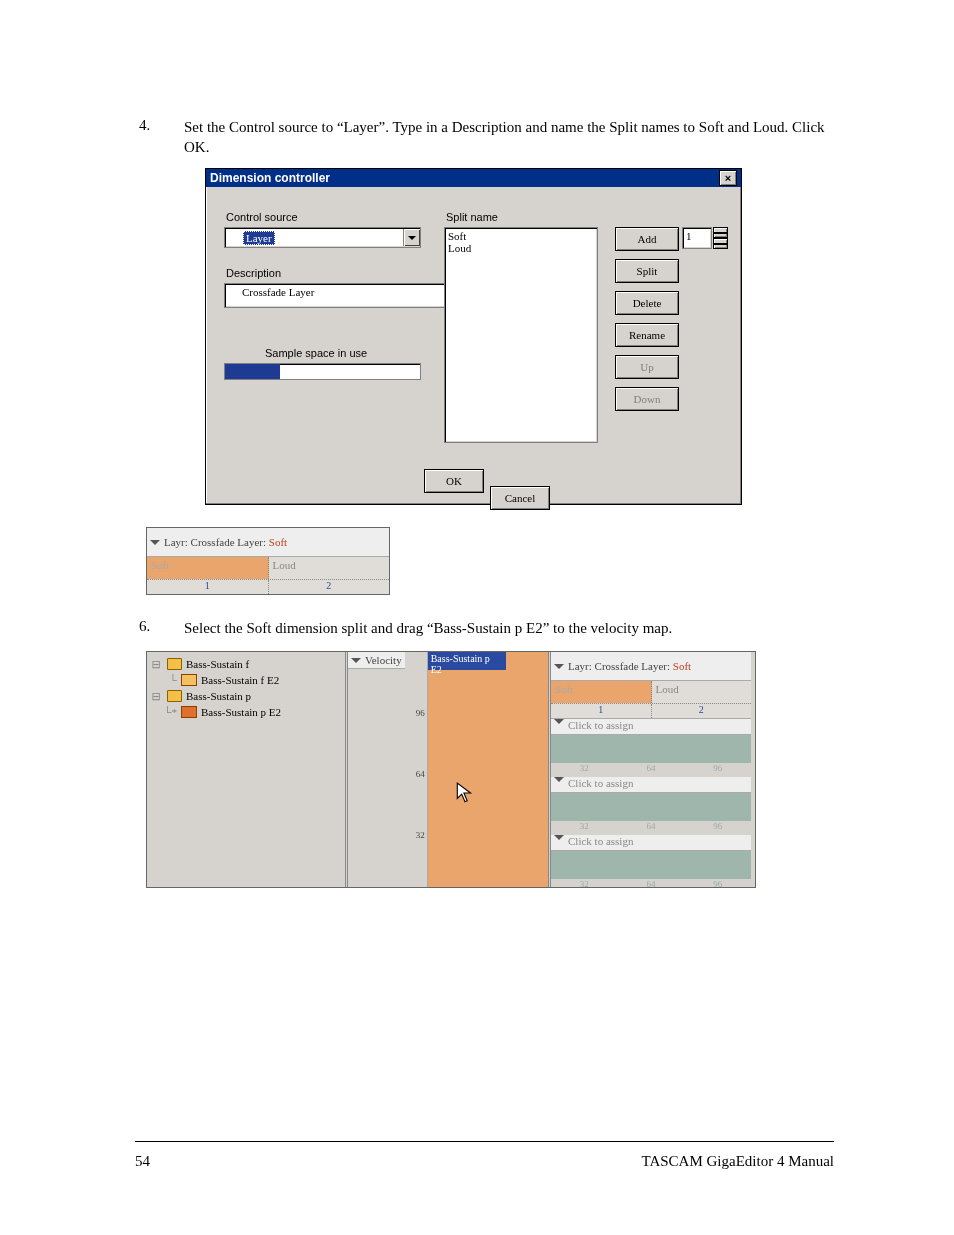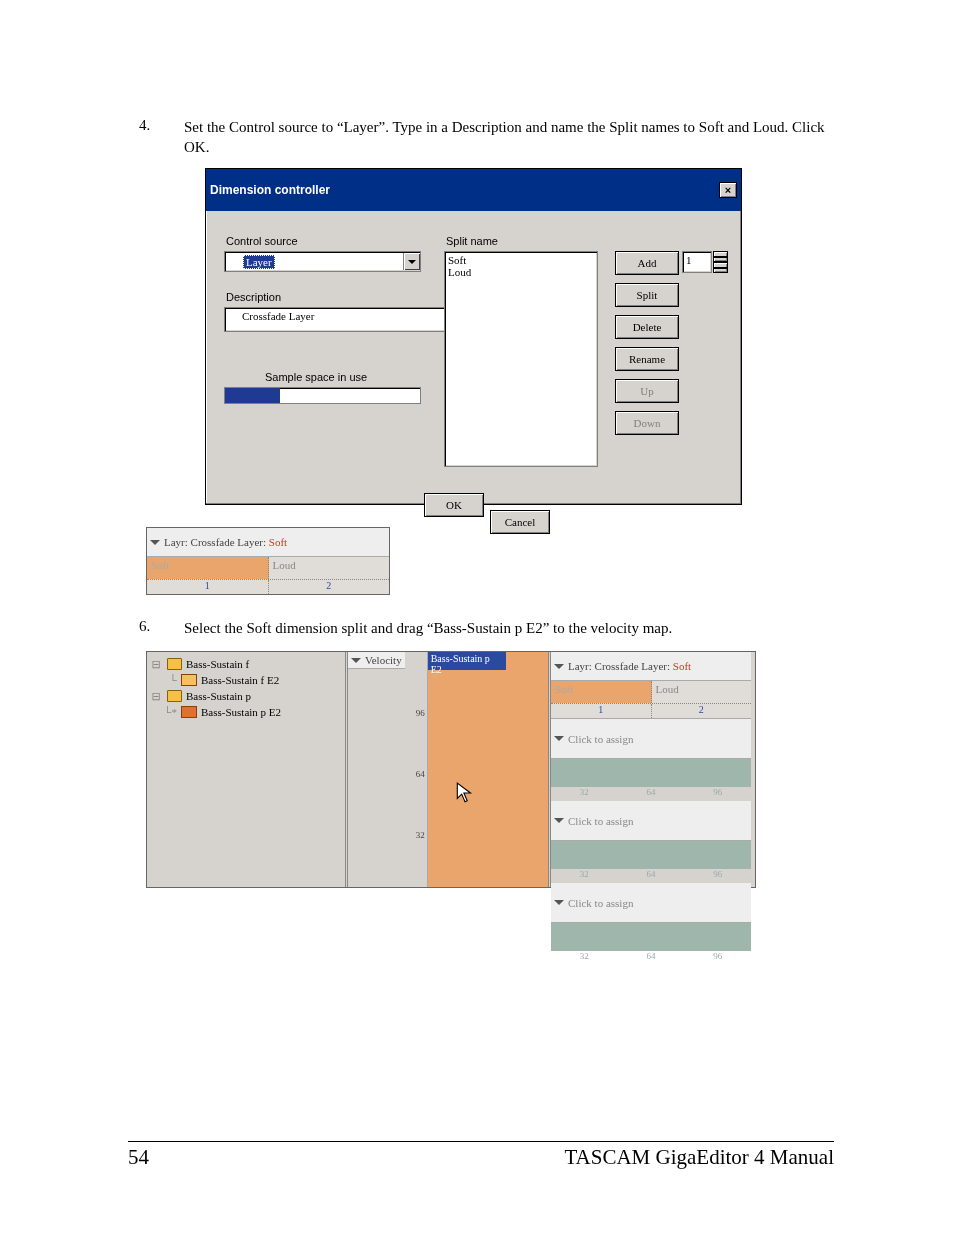--- a/index.html
+++ b/index.html
@@ -4,21 +4,21 @@
 <style>
   html,body{margin:0;padding:0;background:#fff;font-family:Georgia,"Times New Roman",serif;color:#000}
   .page{width:954px;height:1235px;position:relative;margin:0 auto}
   .body-text{position:absolute;font-size:15px;line-height:1.35}
   .list-num{position:absolute;font-size:15px}
 
   
   .dialog{position:absolute;left:205px;top:168px;width:535px;height:335px;
     border:1px solid #000;background:#d6d3ce;box-shadow:inset -1px -1px 0 #808080,inset 1px 1px 0 #fff}
   .titlebar{height:18px;background:#002f87;color:#fff;font:bold 12px Tahoma,Arial,sans-serif;
-    display:flex;align-items:center;padding:12px 4px;justify-content:space-between}
+    display:flex;align-items:center;padding:0 4px;justify-content:space-between}
   .close-btn{width:16px;height:14px;background:#d6d3ce;border:1px solid #000;
     box-shadow:inset 1px 1px 0 #fff,inset -1px -1px 0 #808080;display:flex;align-items:center;justify-content:center}
   .close-x{font:bold 11px Arial;color:#000;line-height:1}
   .dlg-body{position:relative;height:calc(100% - 20px)}
   .label{position:absolute;font:11px Tahoma,Arial,sans-serif;color:#000}
   .combo{position:absolute;height:19px;background:#fff;border:1px solid #808080;
     box-shadow:inset 1px 1px 0 #000,inset -1px -1px 0 #d6d3ce;display:flex;align-items:center}
   .combo .sel{background:#1f3a93;color:#fff;font:11px Tahoma;margin:1px 0 1px 18px;padding:0 2px;border:1px dotted #fff}
   .combo .arrow{margin-left:auto;width:16px;height:17px;background:#d6d3ce;
     border-left:1px solid #808080;display:flex;align-items:center;justify-content:center;
@@ -73,28 +73,28 @@
   .vel-body{flex:1;display:flex}
   .vel-axis{width:22px;position:relative;font:9px Tahoma;color:#444}
   .vel-axis span{position:absolute;right:2px;transform:translateY(-50%)}
   .vel-map{flex:1;background:#e9a56b;position:relative;border-left:1px solid #aaa}
   .vel-map .drag{position:absolute;left:0;top:0;width:60%;height:16px;background:#2a4aa0;color:#fff;
     font:10px Tahoma;padding:1px 3px}
   .cursor-arrow{position:absolute;left:28px;top:130px}
   .cursor-arrow svg{width:18px;height:22px}
   .right-col{width:200px;display:flex;flex-direction:column}
   .assign{display:flex;flex-direction:column;margin-bottom:2px}
-  .assign .hd{height:15px;background:#eee;border-bottom:1px solid #aaa;display:flex;align-items:center;
-    font:11px Tahoma;color:#888;padding:12px 3px}
+  .assign .hd{height:15px;background:#eee;border-bottom:1px solid #aaa;display:flex;
+    font:11px Tahoma;color:#888;padding:0 3px}
   .assign .body{height:28px;background:#9fb6ad}
   .assign .nums{display:flex;height:12px}
   .assign .nums span{flex:1;text-align:center;font:9px Tahoma;color:#9aa}
 
-  .footer{position:absolute;bottom:65px;left:128px;right:120px;height:24px;border-top:1px solid #000;
-    display:flex;justify-content:space-between;align-items:flex-end;font-size:21px;padding-top:4px}
+  .footer{position:absolute;bottom:65px;left:135px;right:120px;height:24px;border-top:1px solid #000;
+    display:flex;justify-content:space-between;align-items:flex-end;font-size:15px;padding-top:4px}
 </style>
 </head>
 <body>
 <div class="page">
 
 <span class="list-num" style="left:139px;top:117px">4.</span>
 <div class="body-text" style="left:184px;top:117px;width:645px">Set the Control source to “Layer”.  Type in a Description and name the Split names to Soft and Loud. Click OK.</div>
 
 <div class="dialog">
   <div class="titlebar">

